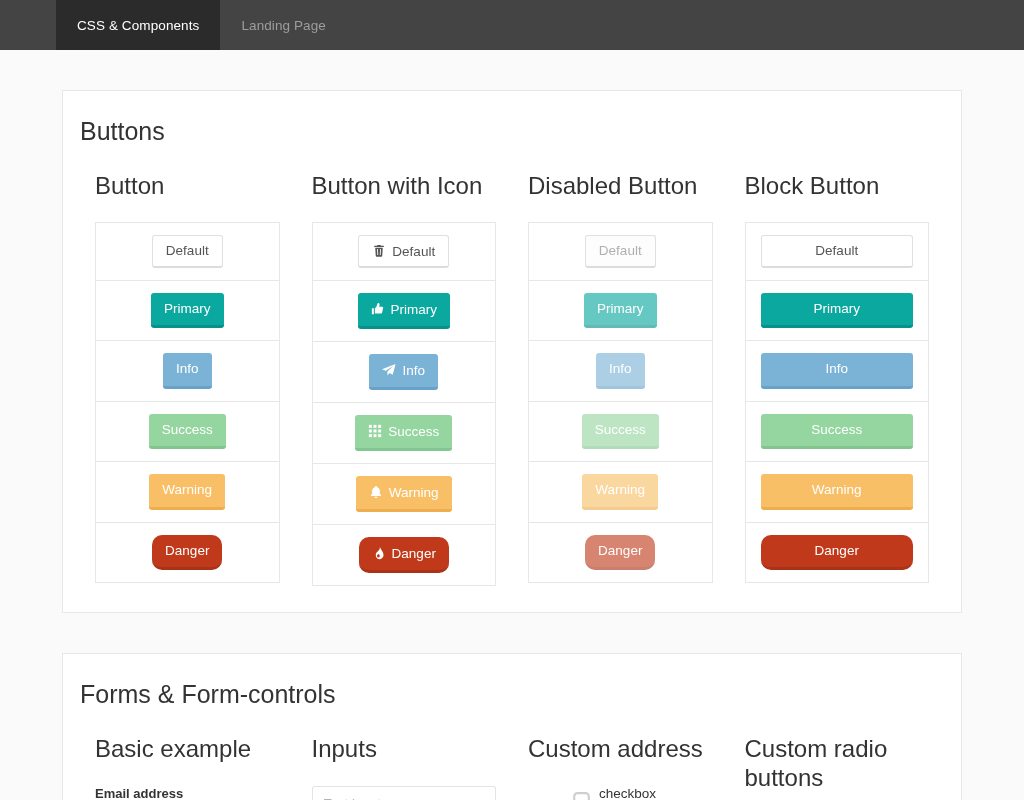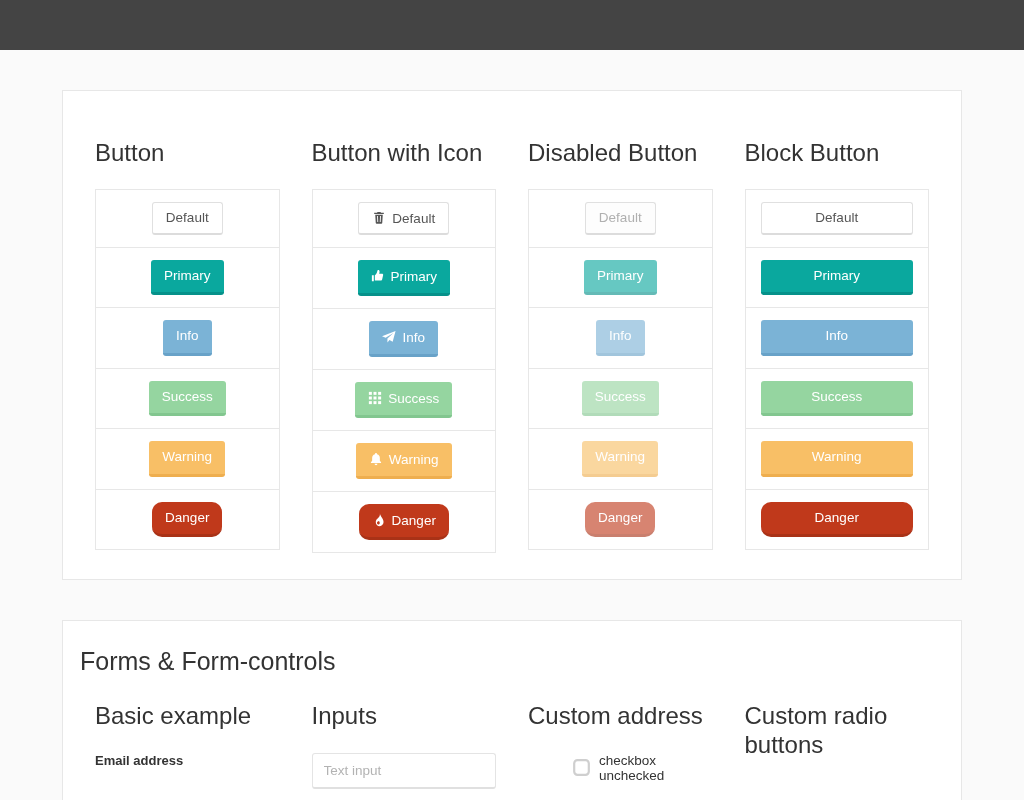--- a/index.html
+++ b/index.html
@@ -143,25 +143,32 @@
     padding-left: 45px;
   }
   .choice .mark { width: 17px; height: 17px; flex: none; }
   .choice .mark svg { display: block; width: 17px; height: 17px; }
 </style>
 </head>
 <body>
 
 <div class="navbar">
   <div class="nav-spacer"></div>
+  <div class="nav-tab active">
+    <span>CSS &amp; Components</span>
+  </div>
+  <div class="nav-tab">
+    <span>Landing Page</span>
+  </div>
 </div>
 
 <div class="page">
 
   <div class="card">
+    <h2 class="card-title">Buttons</h2>
 
     <div class="cols">
 
       <div class="col">
         <h3 class="col-title">Button</h3>
         <div class="listgroup">
           <div class="listrow">
             <button class="btn btn-default">
               <span>Default</span>
             </button>

